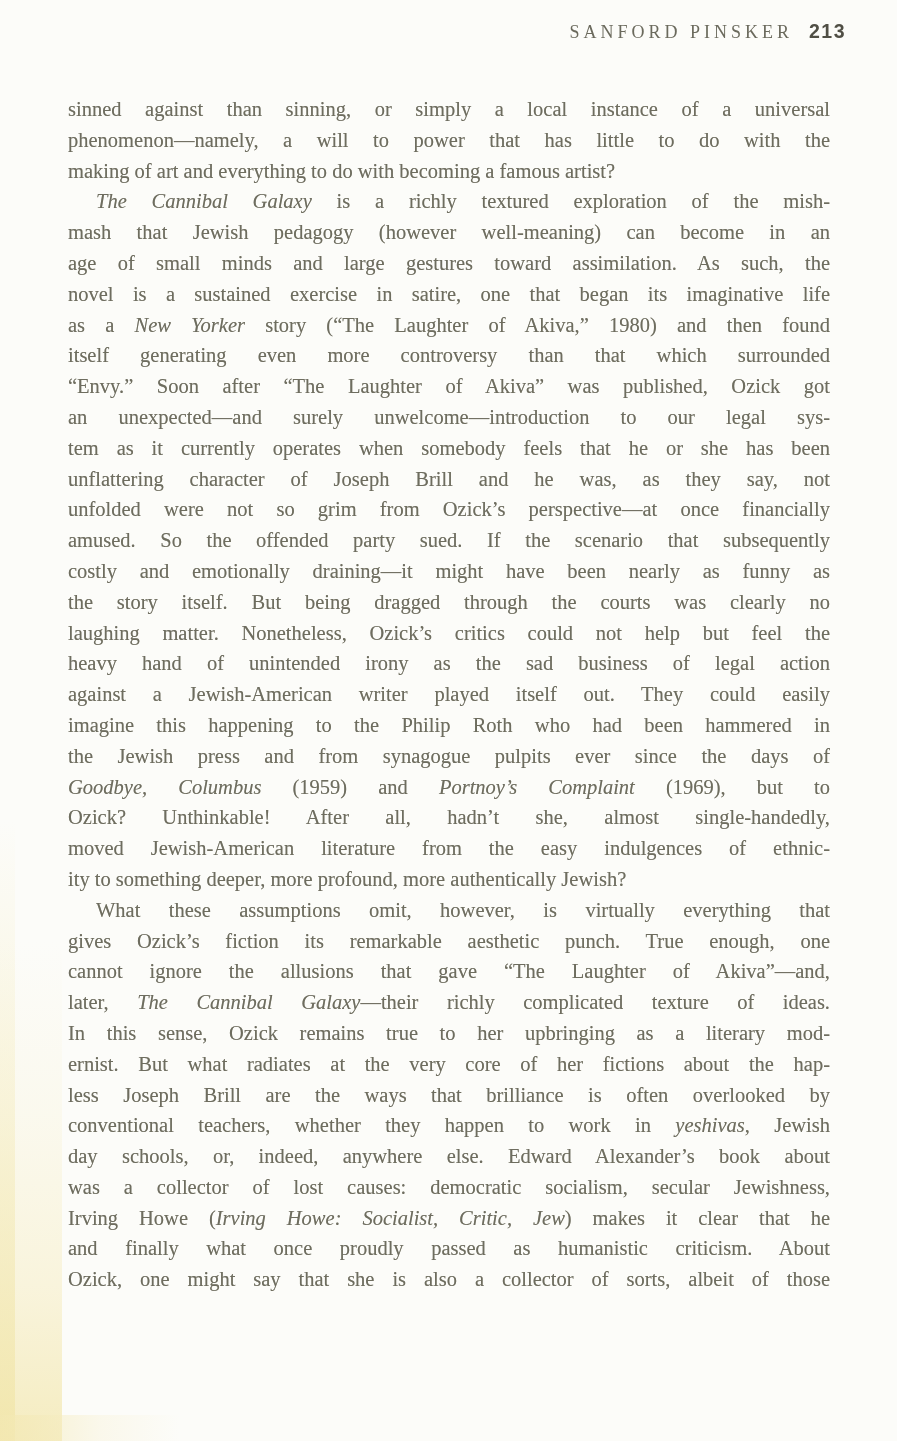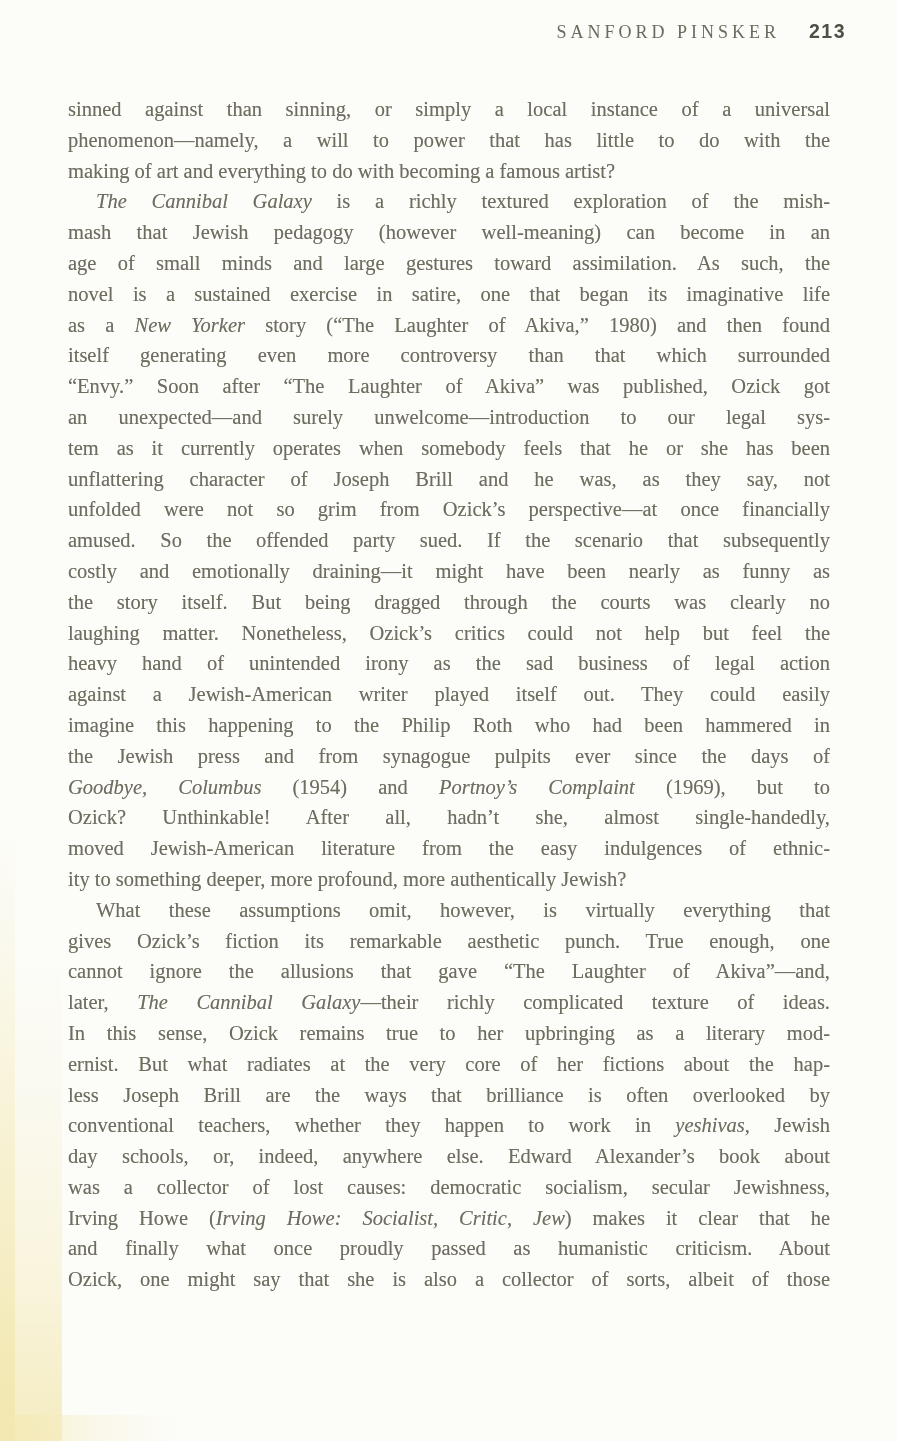--- a/index.html
+++ b/index.html
@@ -24,21 +24,21 @@
     font-size: 18px;
     letter-spacing: 4px;
     color: #6b6a5d;
   }
   .page-number {
     font-family: "Liberation Sans", sans-serif;
     font-weight: bold;
     font-size: 19.5px;
     letter-spacing: 1.5px;
     color: #504f45;
-    margin-left: 29px;
+    margin-left: 16px;
   }
   .body-text {
     position: absolute;
     top: 94px;
     left: 68px;
     width: 762px;
     color: #6e6d5f;
     font-size: 20.5px;
     text-shadow: 0 0 0.5px rgba(110,109,95,0.45);
   }
@@ -120,21 +120,21 @@
         <div class="line"><span>unflattering character of Joseph Brill and he was, as they say, not</span></div>
         <div class="line"><span>unfolded were not so grim from Ozick’s perspective—at once financially</span></div>
         <div class="line"><span>amused. So the offended party sued. If the scenario that subsequently</span></div>
         <div class="line"><span>costly and emotionally draining—it might have been nearly as funny as</span></div>
         <div class="line"><span>the story itself. But being dragged through the courts was clearly no</span></div>
         <div class="line"><span>laughing matter. Nonetheless, Ozick’s critics could not help but feel the</span></div>
         <div class="line"><span>heavy hand of unintended irony as the sad business of legal action</span></div>
         <div class="line"><span>against a Jewish-American writer played itself out. They could easily</span></div>
         <div class="line"><span>imagine this happening to the Philip Roth who had been hammered in</span></div>
         <div class="line"><span>the Jewish press and from synagogue pulpits ever since the days of</span></div>
-        <div class="line"><em>Goodbye, Columbus</em><span> (1954) and </span><em>Portnoy’s Complaint</em><span> (1969), but to</span></div>
+        <div class="line"><em>Goodbye, Columbus</em><span> (1959) and </span><em>Portnoy’s Complaint</em><span> (1969), but to</span></div>
         <div class="line"><span>Ozick? Unthinkable! After all, hadn’t she, almost single-handedly,</span></div>
         <div class="line"><span>moved Jewish-American literature from the easy indulgences of ethnic-</span></div>
         <div class="line last"><span>ity to something deeper, more profound, more authentically Jewish?</span></div>
       </div>
       <div class="paragraph">
         <div class="line indent"><span>What these assumptions omit, however, is virtually everything that</span></div>
         <div class="line"><span>gives Ozick’s fiction its remarkable aesthetic punch. True enough, one</span></div>
         <div class="line"><span>cannot ignore the allusions that gave “The Laughter of Akiva”—and,</span></div>
         <div class="line"><span>later, </span><em>The Cannibal Galaxy</em><span>—their richly complicated texture of ideas.</span></div>
         <div class="line"><span>In this sense, Ozick remains true to her upbringing as a literary mod-</span></div>

